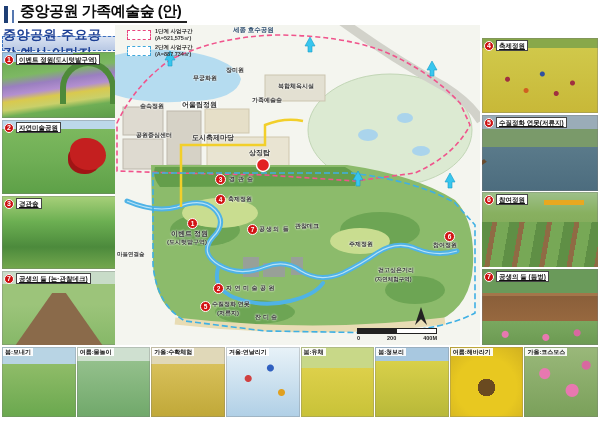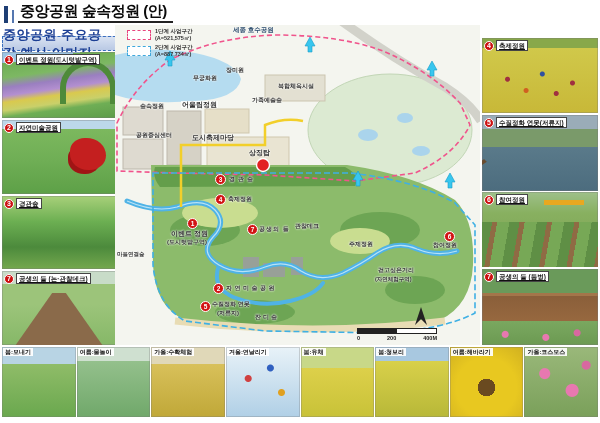--- a/index.html
+++ b/index.html
@@ -54,21 +54,21 @@
   .bitem{flex:1;position:relative;overflow:hidden;box-shadow:0 0 0 1px rgba(120,120,120,.3) inset;}
   .bcap{position:absolute;top:1px;left:1px;background:rgba(255,255,255,.92);font-size:6px;
         font-weight:bold;padding:0 2px;color:#111;line-height:8px;z-index:2;white-space:nowrap;}
 </style>
 </head>
 <body>
 
 <div class="titlebar">
   <div class="tbar1"></div>
   <div class="tbar2"></div>
-  <div class="title">중앙공원 숲속정원 (안)</div>
+  <div class="title">중앙공원 가족예술숲 (안)</div>
 </div>
 
 <div class="sideheader">중앙공원 주요공간 예시 이미지</div>
 
 <div class="photo" style="left:2px;top:52px;width:114px;height:66px;
      background:linear-gradient(172deg,#9cc4e4 0%,#9cc4e4 14%,#6fae55 14%,#7db863 32%,#9a7fc0 44%,#b38fd0 54%,#d9c94e 62%,#c9d06a 72%,#6fae55 80%,#5d9c49 100%);">
   <div class="deco" style="left:58px;top:8px;width:44px;height:38px;border:6px solid #4e8a3a;border-bottom:none;border-radius:40px 40px 0 0;"></div>
   <div class="plabel">
     <span class="num">1</span>
     <span class="lbox">이벤트 정원(도시텃밭구역)</span>

